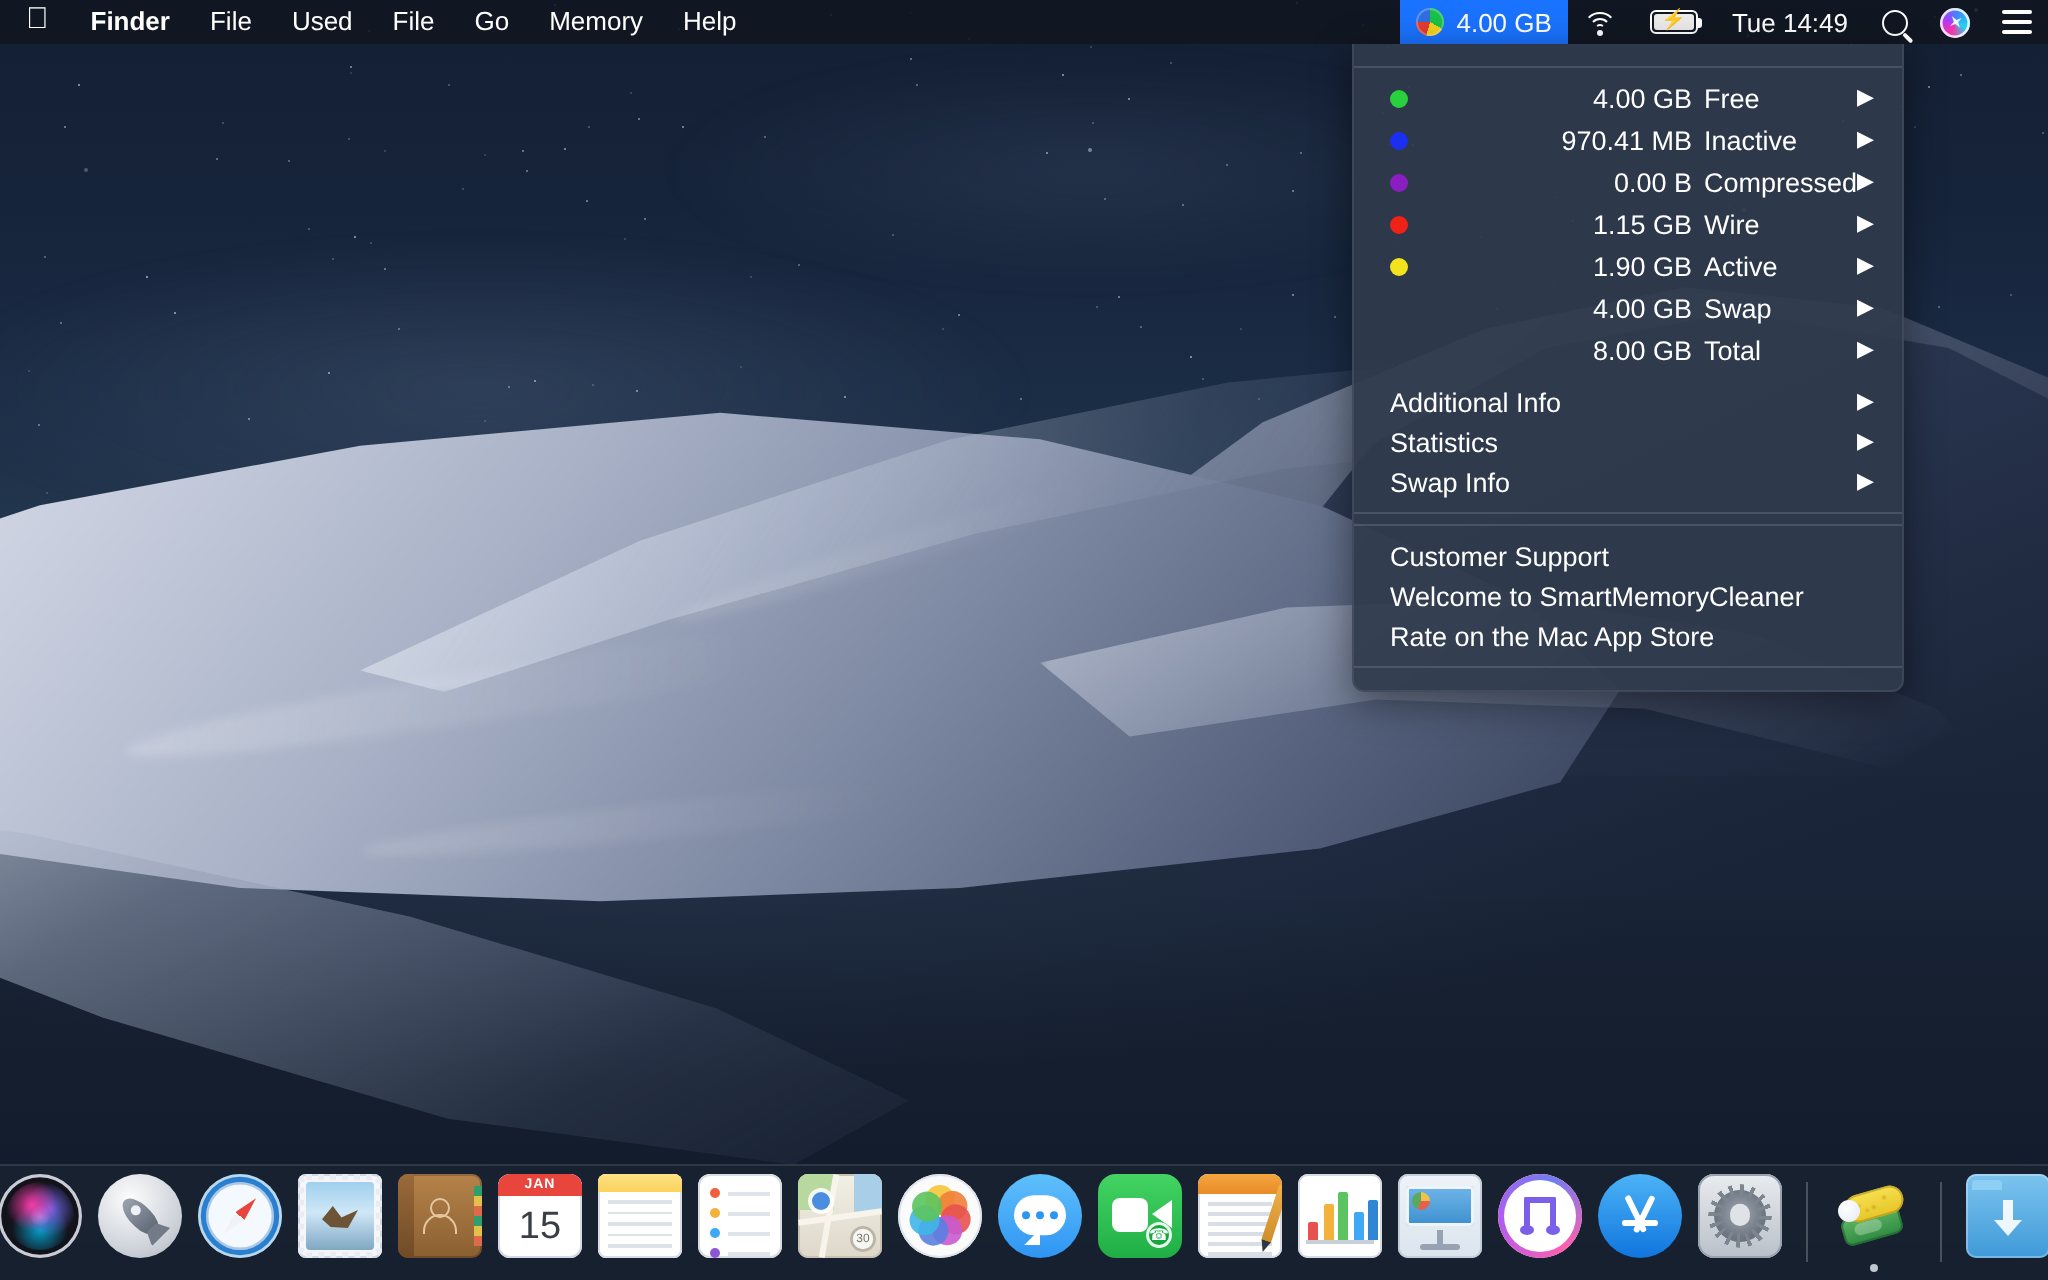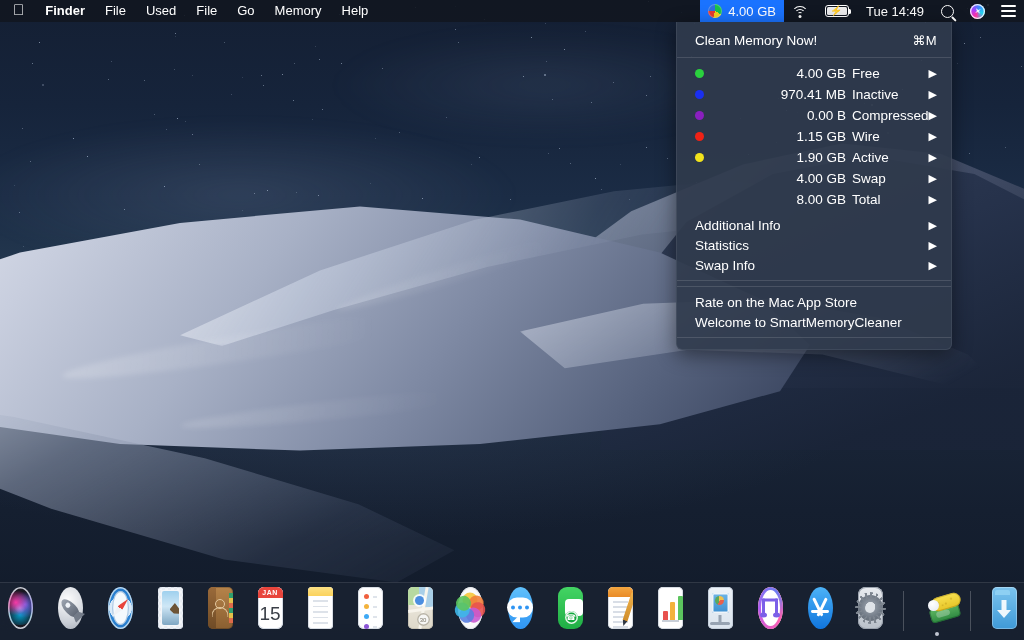--- a/index.html
+++ b/index.html
@@ -199,21 +199,21 @@
     background:rgba(30,38,52,0.55);
     border:1px solid rgba(255,255,255,0.10);
     border-bottom:none;
     border-radius:10px 10px 0 0;
     display:flex; align-items:flex-end; gap:6px;
     padding:5px 8px 3px 8px; z-index:30;
     backdrop-filter:blur(8px);
   }
   .dock-item { width:44px; height:52px; position:relative; display:flex;
                align-items:flex-start; justify-content:center; padding-top:2px; }
-  .dock-ico { width:25px; height:42px; position:relative; border-radius:9px; }
+  .dock-ico { width:42px; height:42px; position:relative; border-radius:9px; }
   .run-dot { position:absolute; bottom:1px; left:50%; transform:translateX(-50%);
              width:4px; height:4px; border-radius:50%; background:rgba(235,240,250,.8); }
   .dock-sep { width:1px; height:40px; background:rgba(255,255,255,.22); margin:0 5px 6px 5px; align-self:flex-end; }
 
   .ic-siri { border-radius:50%;
              background:radial-gradient(circle at 50% 50%, #1b1b22 0%, #12121a 62%, #2a2a35 100%);
              box-shadow:0 0 0 1.6px #c9ccd6 inset; overflow:hidden; }
   .ic-siri:after { content:""; position:absolute; left:50%; top:50%; width:34px; height:34px;
                    transform:translate(-50%,-50%);
                    background:
@@ -647,24 +647,20 @@
           <span></span>
       </span>
     </div>
   </div>
 </div>
 
 <div id="smc-menu">
 
   <div class="menu-pad-top"></div>
 
-  <div class="menu-row clean-row">
-    <span class="rlabel">Clean Memory Now!</span>
-    <span class="shortcut">⌘M</span>
-  </div>
 
   <div class="menu-sep"></div>
 
   <div class="menu-row stat-row">
     <span class="dot" style="background:#2ad13e"></span>
     <span class="gap"></span>
     <span class="val">
       <span>4.00 GB</span>
     </span>
     <span style="width:6px"></span>
@@ -752,24 +748,27 @@
     <span class="rlabel">Swap Info</span>
     <span class="arrow">▶</span>
   </div>
 
   <div class="menu-sep"></div>
 
 
   <div class="menu-sep"></div>
 
   <div class="menu-row grp-row">
-    <span class="rlabel">Rate on the Mac App Store</span>
+    <span class="rlabel">Customer Support</span>
   </div>
   <div class="menu-row grp-row">
     <span class="rlabel">Welcome to SmartMemoryCleaner</span>
+  </div>
+  <div class="menu-row grp-row">
+    <span class="rlabel">Rate on the Mac App Store</span>
   </div>
 
   <div class="menu-sep"></div>
 
 
   <div class="menu-pad-bot"></div>
 </div>
 
 <div id="dock">
 

